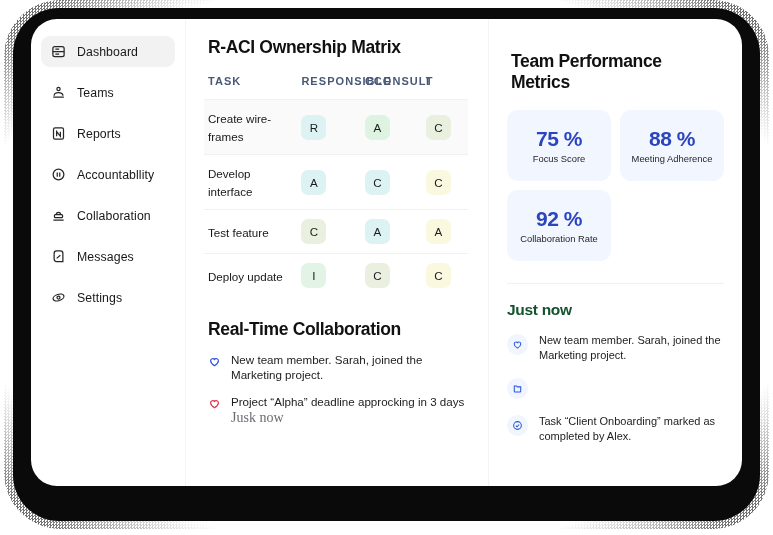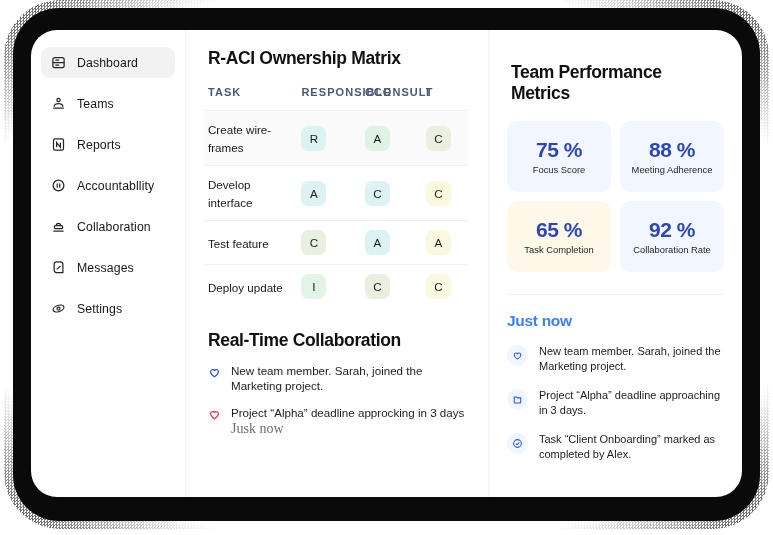--- a/index.html
+++ b/index.html
@@ -52,21 +52,21 @@
     pointer-events: none;
     z-index: 0;
     -webkit-mask: radial-gradient(ellipse 99% 99% at 50% 50%, rgba(0,0,0,.0) 55%, #000 76%, #000 100%);
     mask: radial-gradient(ellipse 99% 99% at 50% 50%, rgba(0,0,0,0) 55%, #000 76%, #000 100%);
   }
 
   
   #app-screen {
     position: absolute;
     left: 31px;
-    top: 30px;
+    top: 19px;
     width: 711px;
     height: 467px;
     background: #ffffff;
     border-radius: 26px;
     overflow: hidden;
     display: flex;
     z-index: 2;
   }
 
   
@@ -216,21 +216,21 @@
   }
 
   #feed-divider {
     height: 1px;
     background: #f1f1f3;
     margin: 22px 0 0 0;
   }
   #feed-title {
     font-size: 15.5px;
     font-weight: 700;
-    color: #3b82f6;
+    color: #14532d;
     letter-spacing: -.3px;
     margin: 17px 0 14px 0;
   }
   .feed-item {
     display: flex;
     gap: 11px;
     margin-bottom: 15px;
     align-items: flex-start;
   }
   .feed-icon-wrap {
@@ -450,24 +450,20 @@
 
     <div id="metrics-grid">
       <div class="metric-card blue">
         <div class="metric-value">75 %</div>
         <div class="metric-label">Focus Score</div>
       </div>
       <div class="metric-card blue">
         <div class="metric-value">88 %</div>
         <div class="metric-label">Meeting Adherence</div>
       </div>
-      <div class="metric-card cream">
-        <div class="metric-value">65 %</div>
-        <div class="metric-label">Task Completion</div>
-      </div>
       <div class="metric-card blue">
         <div class="metric-value">92 %</div>
         <div class="metric-label">Collaboration Rate</div>
       </div>
     </div>
 
     <div id="feed-divider"></div>
 
     <h2 id="feed-title">Just now</h2>
 
@@ -479,21 +475,20 @@
       </span>
       <div class="feed-text">New team member. Sarah, joined the Marketing project.</div>
     </div>
 
     <div class="feed-item">
       <span class="feed-icon-wrap">
         <svg viewBox="0 0 24 24" fill="none" stroke="#2b55df" stroke-width="2.3">
           <path d="M5 6.5h5l1.6 2H19v9.5a1.5 1.5 0 0 1-1.5 1.5h-11A1.5 1.5 0 0 1 5 18z"></path>
         </svg>
       </span>
-      <div class="feed-text">Project “Alpha” deadline approaching in 3 days.</div>
     </div>
 
     <div class="feed-item">
       <span class="feed-icon-wrap">
         <svg viewBox="0 0 24 24" fill="none" stroke="#2b55df" stroke-width="2.3">
           <circle cx="12" cy="12" r="8.4"></circle>
             <path d="M8.4 12.2l2.6 2.6 4.6-5"></path>
         </svg>
       </span>
       <div class="feed-text">Task “Client Onboarding” marked as completed by Alex.</div>

